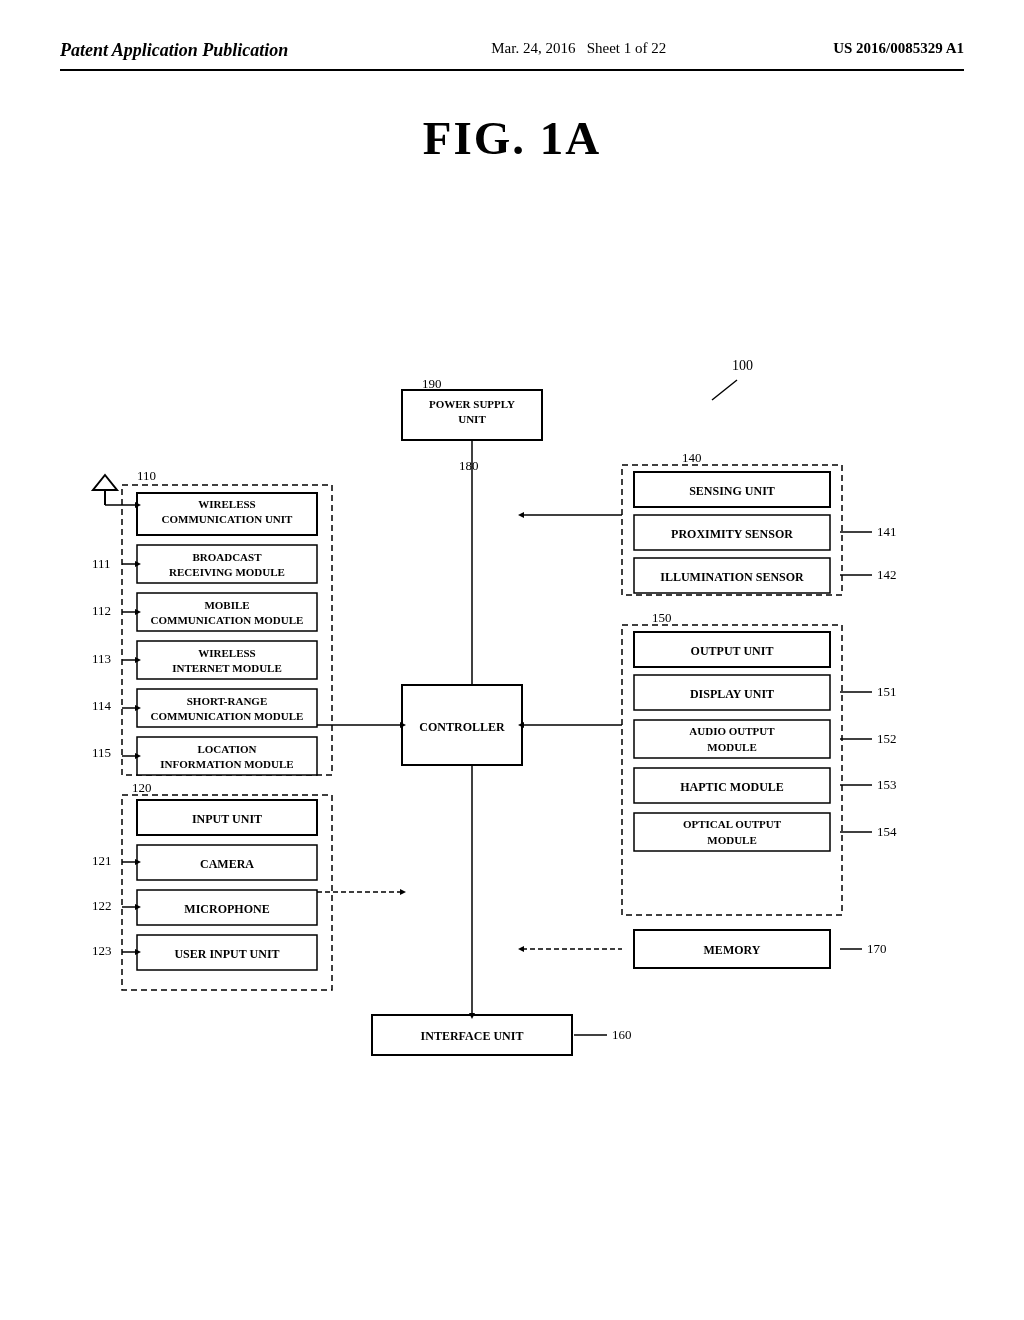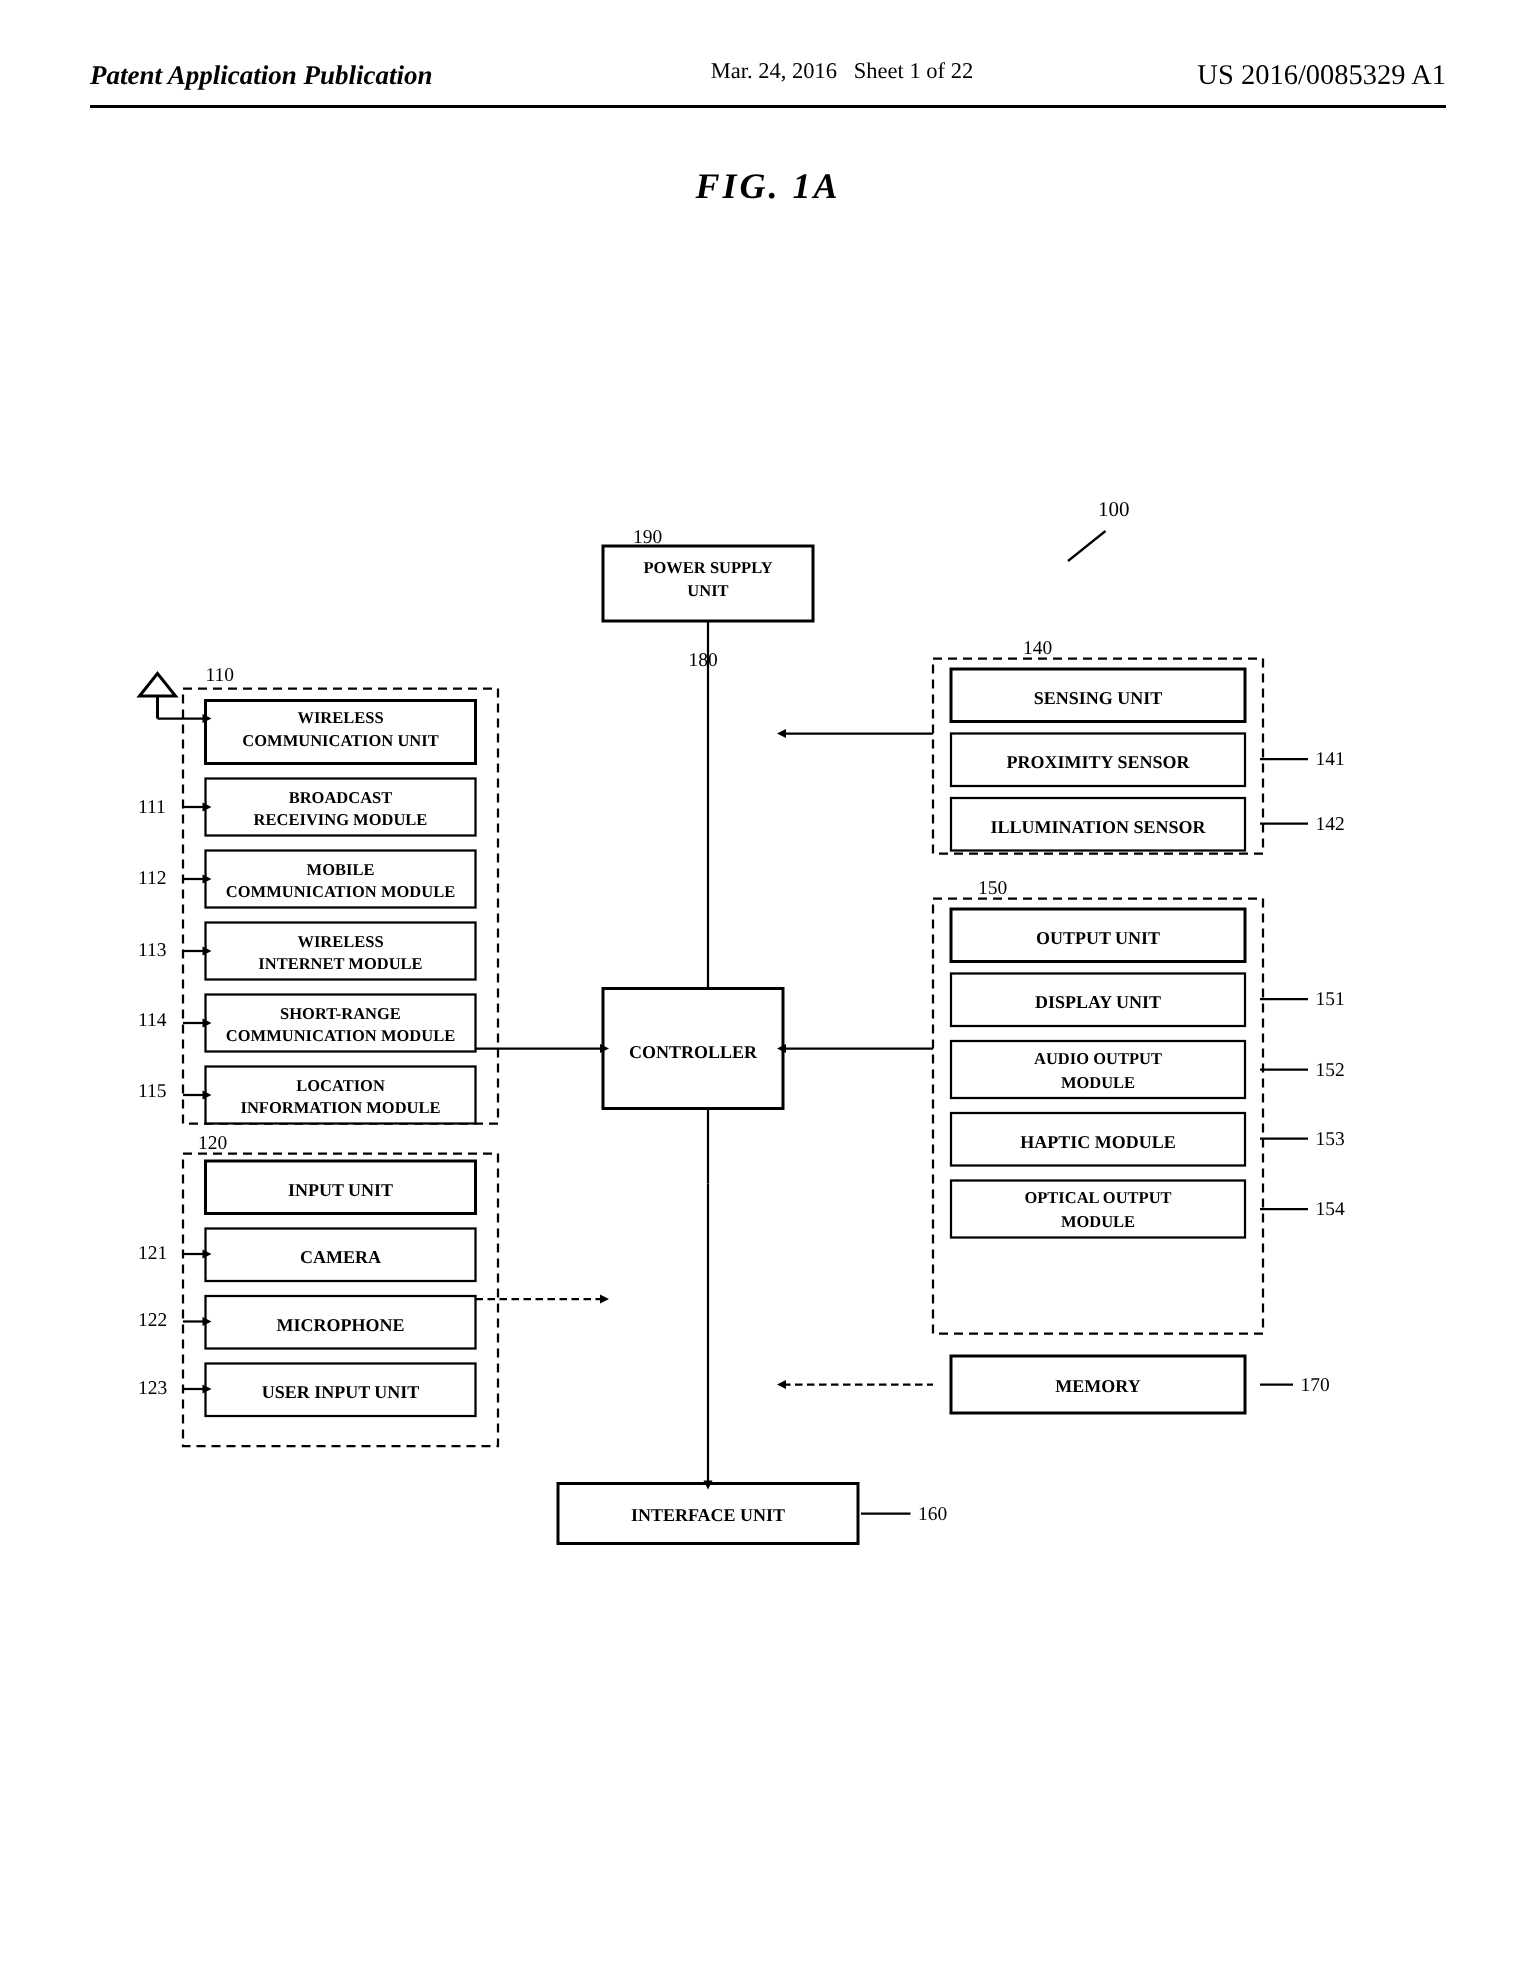--- a/index.html
+++ b/index.html
@@ -33,29 +33,28 @@
       font-weight: bold;
       font-size: 18px;
       font-style: italic;
     }
     .header-center {
       font-size: 15px;
       text-align: center;
       margin-left: 36px;
     }
     .header-right {
-      font-size: 19px;
-      font-weight: normal;
+      font-size: 15px;
+      font-weight: bold;
     }
 
     
     .fig-title {
       text-align: center;
-      font-style: italic;
-      font-size: 24px;
+      font-size: 47px;
       font-weight: bold;
       margin: 40px 0 30px 0;
       letter-spacing: 2px;
     }
   </style>
 </head>
 <body>
 
 <div class="page">
 

